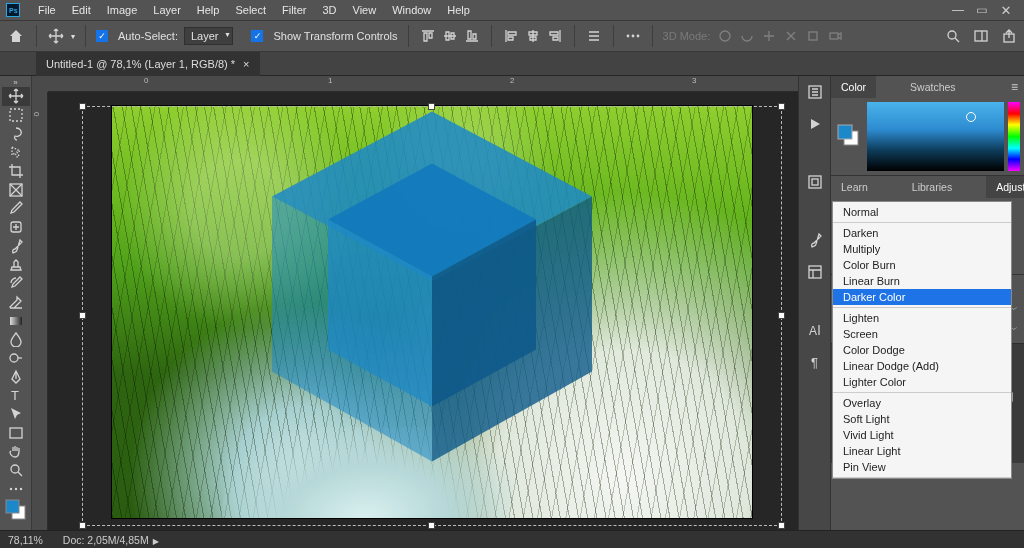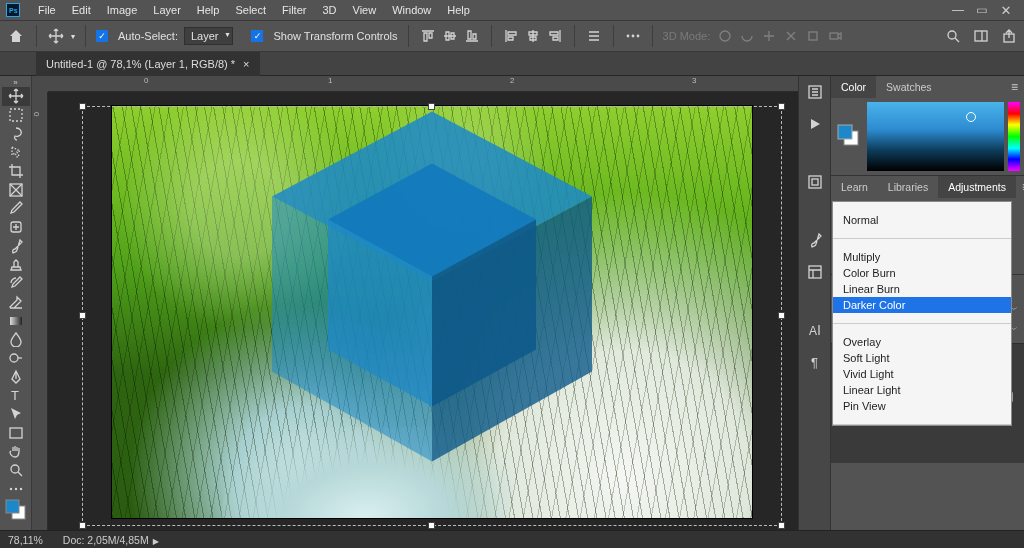--- a/index.html
+++ b/index.html
@@ -72,21 +72,21 @@
 .h.tl{top:-4px;left:-4px}.h.tr{top:-4px;right:-4px}.h.bl{bottom:-4px;left:-4px}.h.br{bottom:-4px;right:-4px}
 .h.tc{top:-4px;left:50%;margin-left:-4px}.h.bc{bottom:-4px;left:50%;margin-left:-4px}
 .h.lc{left:-4px;top:50%;margin-top:-4px}.h.rc{right:-4px;top:50%;margin-top:-4px}
 
 
 .rstrip{ width:32px; background:#474747; border-left:1px solid #333; display:flex; flex-direction:column; align-items:center; gap:12px; padding-top:6px;}
 .rstrip .ico{width:20px;height:20px;display:flex;align-items:center;justify-content:center;}
 
 
 .rpanels{ width:194px; background:#535353; display:flex; flex-direction:column; border-left:1px solid #333;}
-.pheader{height:22px; display:flex; align-items:center; font-size:10.5px; color:#ccc;}
+.pheader{height:22px; display:flex; align-items:center; font-size:10.5px; color:#ccc;gap:24px;}
 .pheader .ptab{padding:0 10px; line-height:22px;}
 .pheader .ptab.active{background:#444; color:#fff;}
 .pheader .pmenu{margin-left:auto; padding:0 6px; font-size:12px;}
 .colorpanel{height:78px; background:#535353; border-bottom:1px solid #333; position:relative; padding:4px;}
 .colorpanel .fgbg{position:absolute; left:6px; top:26px;}
 .colorpanel .spectrum{position:absolute; left:36px; top:4px; right:20px; bottom:4px; background:linear-gradient(180deg, #49b3eb 0%, #2d8bd0 40%, #0d3c5a 70%, #000 100%);}
 .colorpanel .spectrum .ring{position:absolute; right:28px; top:10px; width:10px; height:10px; border:1.5px solid #fff; border-radius:50%;}
 .colorpanel .hue{position:absolute; right:4px; top:4px; bottom:4px; width:12px; background:linear-gradient(180deg,#f0f 0%,#f00 17%,#ff0 33%,#0f0 50%,#0ff 67%,#00f 83%,#f0f 100%);}
 .adjpanel{border-bottom:1px solid #333; position:relative;}
 .adjpanel .body{padding:6px 6px 10px 6px; min-height:76px;}
@@ -98,21 +98,21 @@
 .layerspanel{flex:1; position:relative; background:#535353;}
 .layerspanel .row{display:flex; align-items:center; gap:4px; padding:2px 6px; font-size:10.5px; color:#ccc;}
 .layerspanel .pct{background:#3f3f3f; border:1px solid #2e2e2e; padding:1px 4px; width:44px;}
 .layerspanel .lockrow{display:flex;gap:6px;padding:4px 6px; align-items:center;}
 .layerspanel .lockico{width:16px;height:14px;}
 .layerspanel .layerarea{background:#3a3a3a; margin:4px 0 0 0; height:120px; border-top:1px solid #2c2c2c; position:relative;}
 .layerspanel .lockbig{position:absolute; right:10px; top:42px; color:#aaa;}
 
 
 .blend-dd{position:absolute; top:201px; right:12px; width:180px; background:#f5f5f5; border:1px solid #8a8a8a; z-index:50; font-size:11px; color:#222; max-height: 336px; overflow:hidden;}
-.blend-dd .grp{border-bottom:1px solid #ccc; padding:10px 0;}
+.blend-dd .grp{border-bottom:1px solid #ccc; padding:2px 0;}
 .blend-dd .opt{padding:1px 10px; line-height:14px;}
 .blend-dd .opt.sel{background:#1e73e6; color:#fff;}
 
 
 .status{position:absolute; bottom:0; left:0; right:0; height:18px; background:#323232; border-top:1px solid #222; display:flex; align-items:center; font-size:10.5px; color:#ccc; padding:0 8px; gap:20px;}
 .status .chev{font-size:8px; margin-left:4px;}
 
 
 .sicon{stroke:#d3d3d3; fill:none; stroke-width:1.3;}
 .sicon-f{fill:#d3d3d3;}
@@ -600,24 +600,32 @@
       </div>
     </div>
   </div>
 </div>
 
 <div class="blend-dd" id="blenddd">
     <div class="grp">
       <div class="opt">Normal</div>
     </div>
     <div class="grp">
+      <div class="opt">Darken</div>
       <div class="opt">Multiply</div>
       <div class="opt">Color Burn</div>
       <div class="opt">Linear Burn</div>
       <div class="opt sel">Darker Color</div>
+    </div>
+    <div class="grp">
+      <div class="opt">Lighten</div>
+      <div class="opt">Screen</div>
+      <div class="opt">Color Dodge</div>
+      <div class="opt">Linear Dodge (Add)</div>
+      <div class="opt">Lighter Color</div>
     </div>
     <div class="grp">
       <div class="opt">Overlay</div>
       <div class="opt">Soft Light</div>
       <div class="opt">Vivid Light</div>
       <div class="opt">Linear Light</div>
       <div class="opt">Pin View</div>
     </div>
   </div>
 

